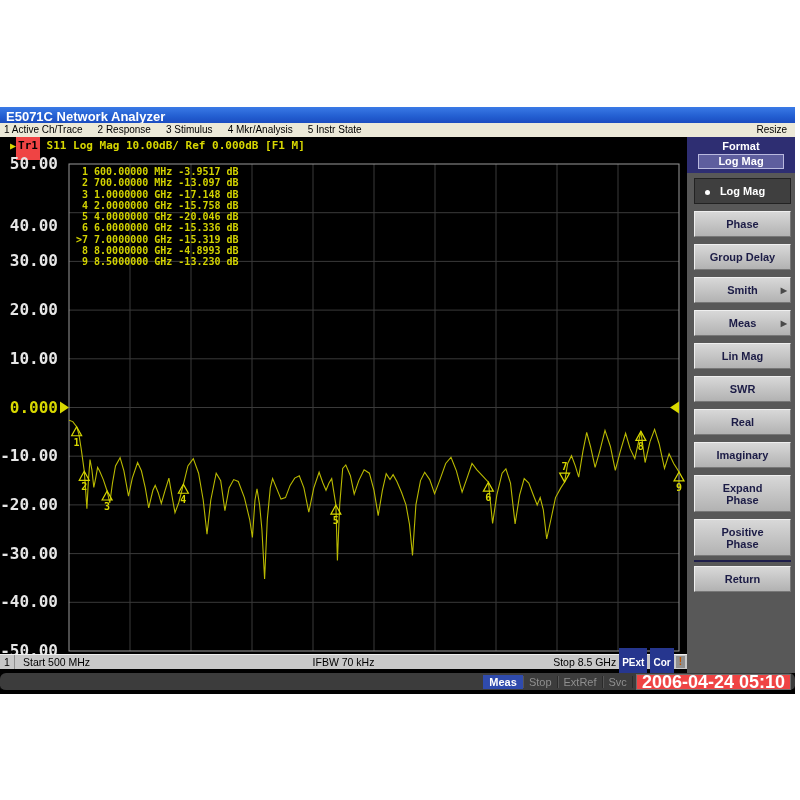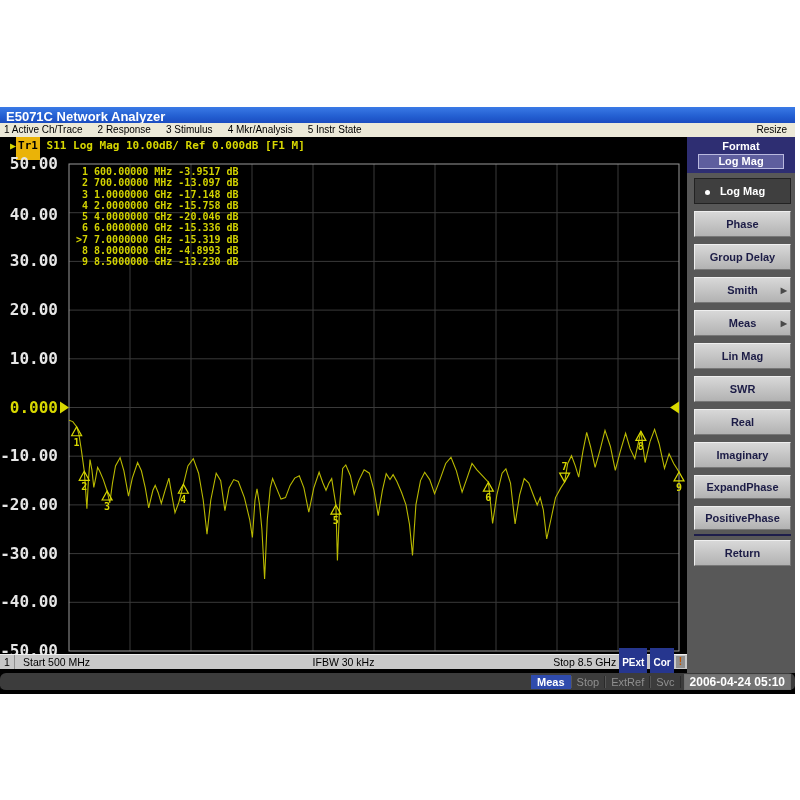--- a/index.html
+++ b/index.html
@@ -14,21 +14,21 @@
              display:flex; padding-left:4px; position:relative; }
   .menubar .mi { margin-right:15px; white-space:nowrap; }
   .menubar .resize { position:absolute; right:8px; }
 
   .content { position:relative; height:536px; display:flex; }
   .left { position:relative; width:687px; height:536px; background:#000; overflow:hidden; }
 
   .traceinfo { position:absolute; top:2px; left:10px; font-family:"DejaVu Sans Mono",monospace;
                font-size:11px; font-weight:bold; color:#d8d800; white-space:pre; }
   .traceinfo .arrow { color:#d8d800; font-size:10px; }
-  .traceinfo .tr { background:#eab308; color:#000; padding:8px 2px; }
+  .traceinfo .tr { background:#ef4444; color:#000; padding:8px 2px; }
 
   .plot-svg { position:absolute; left:0; top:0; }
 
   .ylabel { position:absolute; left:0; width:58px; text-align:right;
             font-family:"DejaVu Sans Mono",monospace; font-size:16px; font-weight:bold;
             color:#e6e6e6; height:12px; line-height:12px; }
   .ylabel.ref { color:#d8d800; }
 
   .mtable { position:absolute; left:76px; top:29px; font-family:"DejaVu Sans Mono",monospace;
             font-size:10px; font-weight:bold; color:#d2d200; line-height:11.3px; }
@@ -49,33 +49,33 @@
   .sidebar { width:108px; background:#585858; position:relative; }
   .sb-header { background:#2e2e72; color:#fff; text-align:center; font-size:11px; font-weight:bold;
                padding:3px 0 4px; }
   .sb-header .val { margin:2px auto 0; width:84px; background:#5e5e9e; border:1px solid #b9b9de;
                     line-height:13px; }
   .sb-btns { padding:5px 4px 0 7px; }
   .sb-btn { height:26px; margin-bottom:7px; background:linear-gradient(180deg,#d8d8d8,#b2b2b2);
             border:1px solid #777; border-top-color:#efefef; border-left-color:#efefef;
             color:#1c1c46; font-weight:bold; font-size:11px; display:flex; align-items:center;
             justify-content:center; position:relative; box-sizing:border-box; text-align:center; }
-  .sb-btn.two { height:24px; line-height:12px; flex-direction:row; }
+  .sb-btn.two { height:37px; line-height:12px; flex-direction:column; }
   .sb-btn.selected { background:#3f3f3f; color:#fff; border-color:#222; }
   .sb-btn .dot { position:absolute; left:10px; top:11px; width:5px; height:5px; border-radius:50%; background:#fff; }
   .sb-btn .sub { position:absolute; right:3px; top:8px; color:#4a4a4a; font-size:8px; }
   .sb-sep { height:2px; background:#1d1d4a; margin:-3px 0 4px; }
 
   .bottombar { height:17px; background:#3c3c3c; border-bottom:2px solid #000; box-sizing:content-box;
                display:flex; justify-content:flex-end; align-items:center; font-size:11px;
                padding-right:4px;border-radius:6px; }
   .bb-meas { background:#2f4bad; color:#fff; font-weight:bold; padding:0 6px; height:14px; line-height:14px; }
   .bb-dis { color:#8f8f8f; padding:0 5px; border-right:1px solid #2a2a2a; border-left:1px solid #555;
             height:14px; line-height:14px; }
-  .bb-date { background:#737373; color:#fff; font-weight:bold; font-size:12px; padding:0 5px;
+  .bb-date { background:#ef4444; color:#fff; font-weight:bold; font-size:18px; padding:0 5px;
              border:1px solid #6e6e6e; margin-left:3px; height:14px; line-height:14px; }
 </style>
 </head>
 <body>
 
 <div class="app">
 
   <div class="titlebar">
     <span>E5071C Network Analyzer</span>
   </div>
@@ -137,21 +137,21 @@
           <polygon points="640.875,294.35959099999997 635.875,303.35959099999997 645.875,303.35959099999997" fill="none" stroke="#d8d800" stroke-width="1.2"></polygon>
           <text x="640.875" y="313.35959099999997" font-family="DejaVu Sans Mono,monospace" font-size="10" font-weight="bold" fill="#d8d800" text-anchor="middle">8</text>
           <polygon points="640.875,522 634.875,531 646.875,531" fill="none" stroke="#d8d800" stroke-width="1.2"></polygon>
           <polygon points="679,334.93010000000004 674,343.93010000000004 684,343.93010000000004" fill="none" stroke="#d8d800" stroke-width="1.2"></polygon>
           <text x="679" y="353.93010000000004" font-family="DejaVu Sans Mono,monospace" font-size="10" font-weight="bold" fill="#d8d800" text-anchor="middle">9</text>
           <polygon points="679,522 673,531 685,531" fill="none" stroke="#d8d800" stroke-width="1.2"></polygon>
         </svg>
 
       <div id="ylabels">
           <div class="ylabel" style="top: 21px;">50.00</div>
-          <div class="ylabel" style="top: 72px;">40.00</div>
+          <div class="ylabel" style="top: 83px;">40.00</div>
           <div class="ylabel" style="top: 118.4px;">30.00</div>
           <div class="ylabel" style="top: 167.1px;">20.00</div>
           <div class="ylabel" style="top: 215.8px;">10.00</div>
           <div class="ylabel ref" style="top: 264.5px;">0.000</div>
           <div class="ylabel" style="top: 313.2px;">-10.00</div>
           <div class="ylabel" style="top: 361.9px;">-20.00</div>
           <div class="ylabel" style="top: 410.6px;">-30.00</div>
           <div class="ylabel" style="top: 459.3px;">-40.00</div>
           <div class="ylabel" style="top: 508px;">-50.00</div>
         </div>
@@ -164,21 +164,21 @@
           <div class="row"> 5 4.0000000 GHz -20.046 dB</div>
           <div class="row"> 6 6.0000000 GHz -15.336 dB</div>
           <div class="row">&gt;7 7.0000000 GHz -15.319 dB</div>
           <div class="row"> 8 8.0000000 GHz -4.8993 dB</div>
           <div class="row"> 9 8.5000000 GHz -13.230 dB</div>
         </div>
 
       <div class="graybar">
         <span class="ch">1</span>
         <span class="start">Start 500 MHz</span>
-        <span class="ifbw">IFBW 30 kHz</span>
+        <span class="ifbw">IFBW 70 kHz</span>
         <span class="rgrp">
           <span>Stop 8.5 GHz</span>
           <span id="status-badges"><span class="badge">PExt</span><span class="badge">Cor</span></span>
           <span class="warnbadge">!</span>
         </span>
       </div>
     </div>
 
     <div class="sidebar">
       <div class="sb-header">

